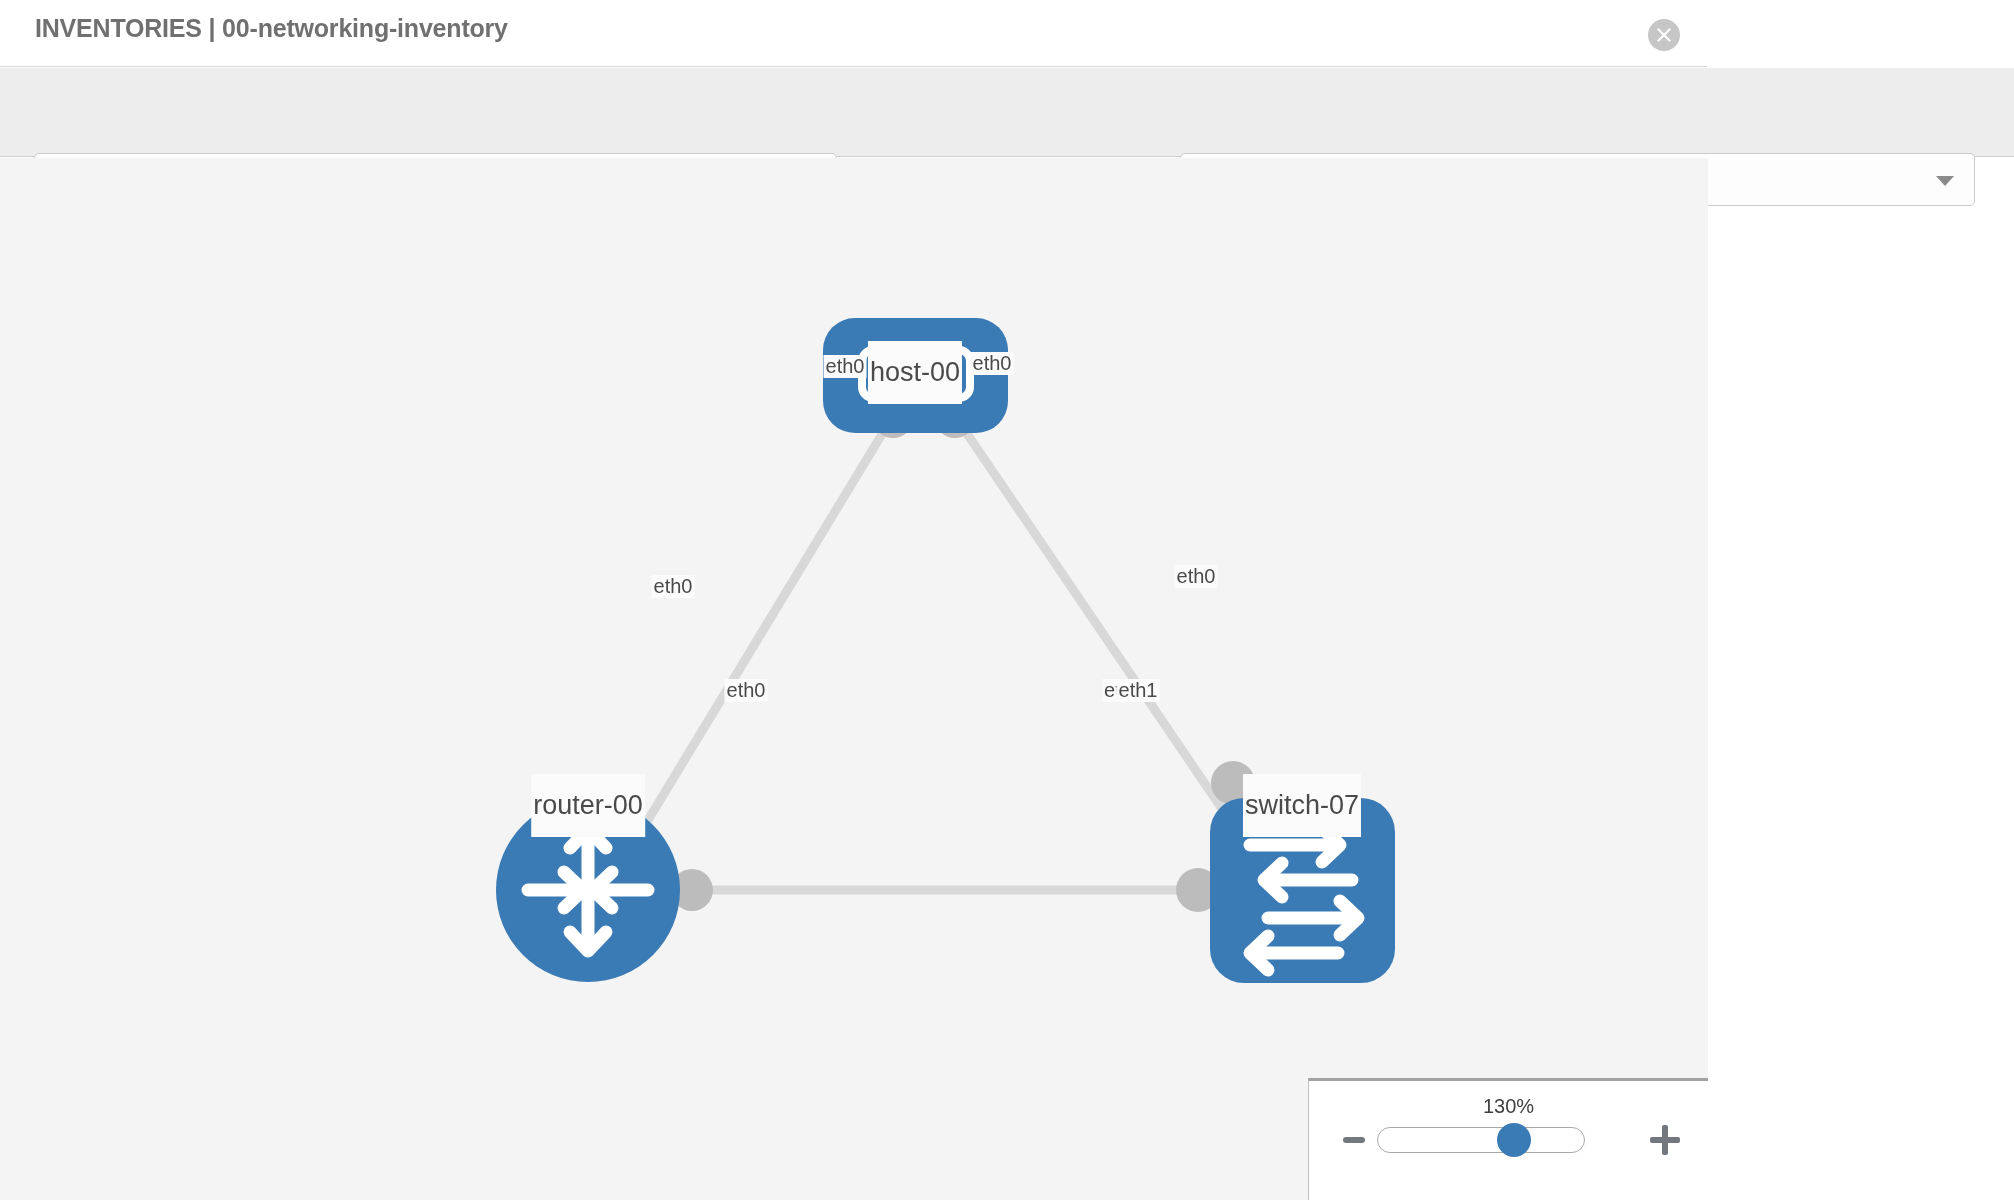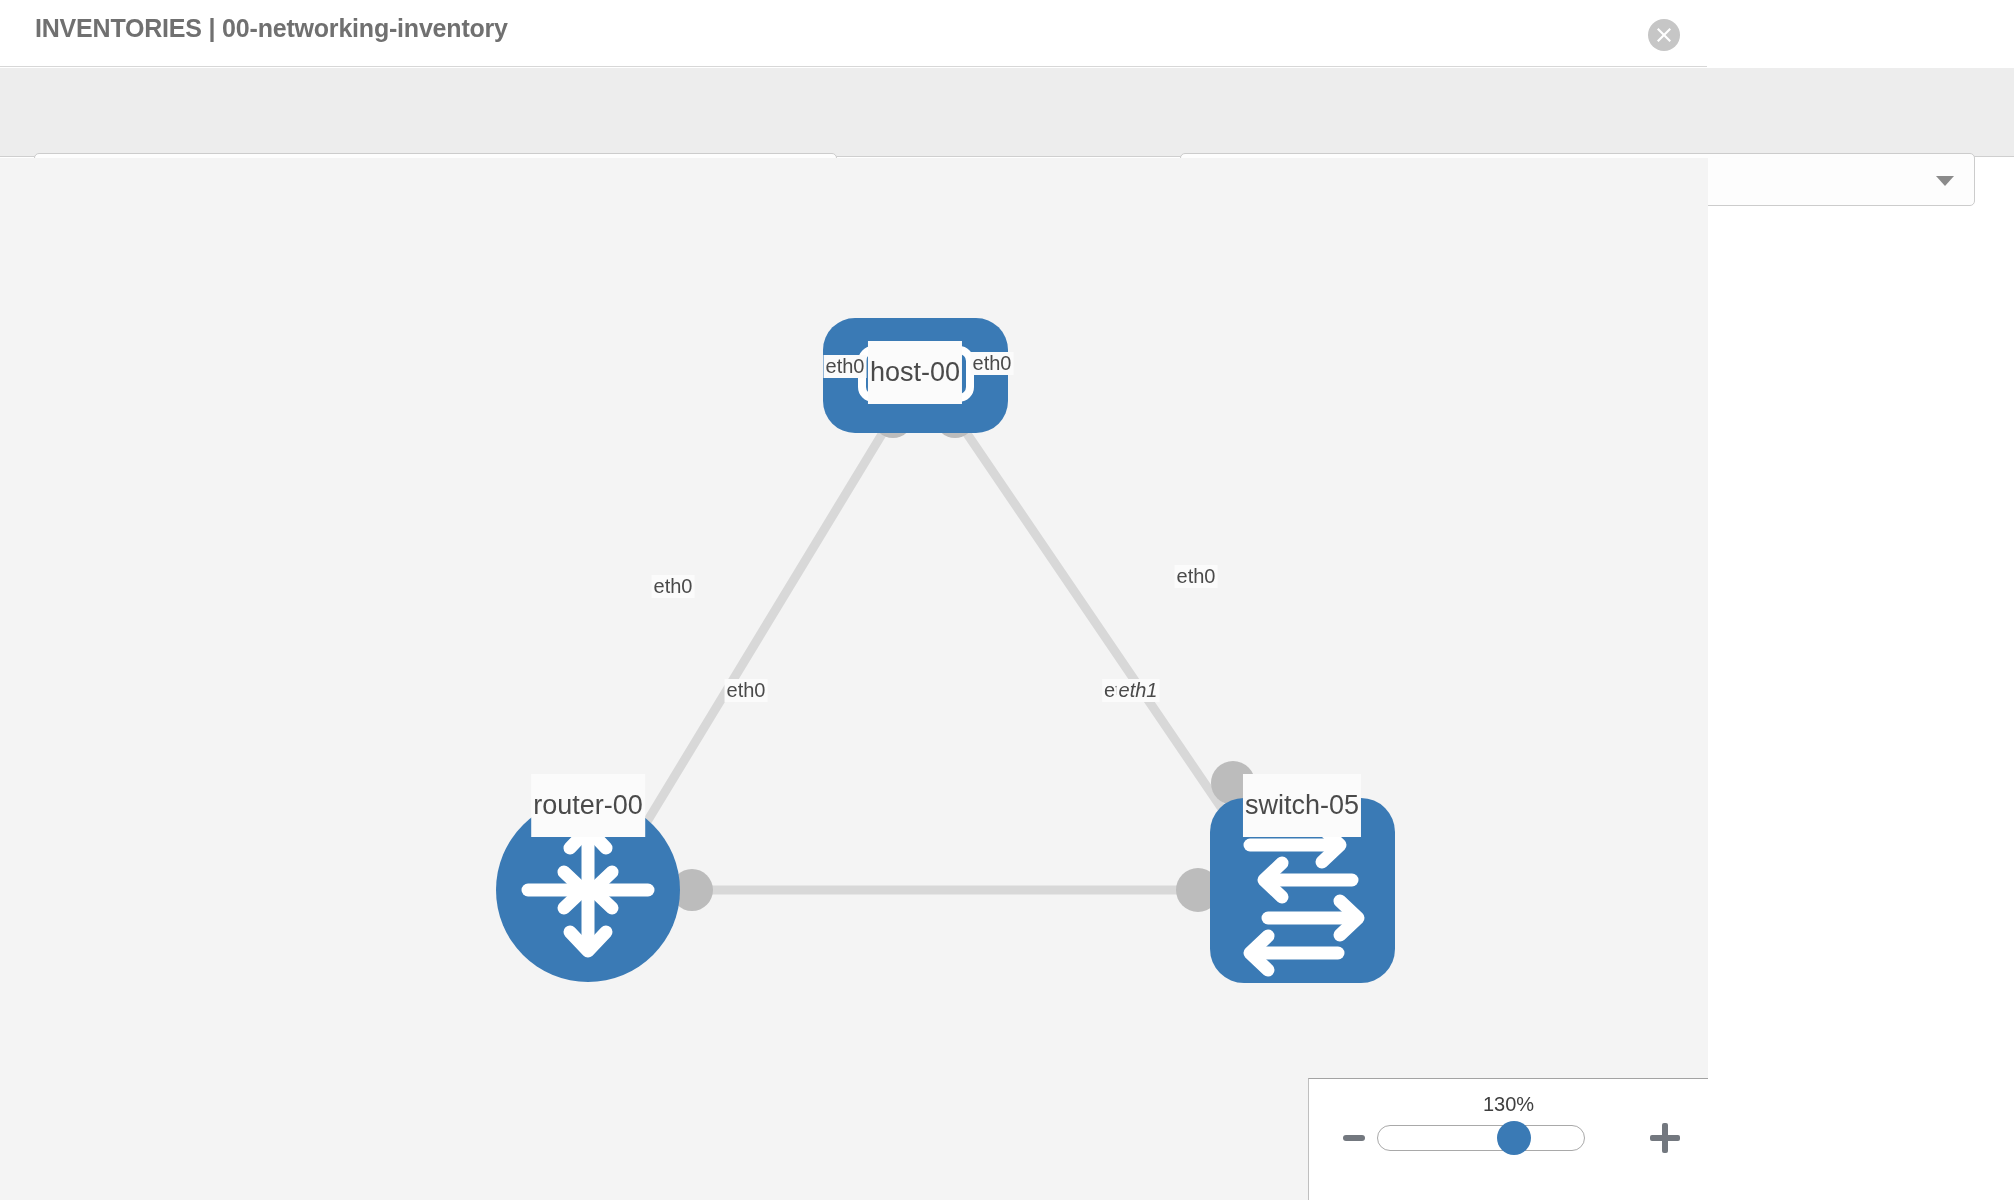--- a/index.html
+++ b/index.html
@@ -98,21 +98,21 @@
     white-space: nowrap;
     padding: 0 2px;
     transform: translateX(-50%);
   }
 
   
   .zoom-panel {
     position: absolute; right: 0; bottom: 0;
     width: 400px; height: 122px;
     background: #ffffff;
-    border-top: 1px solid #a3a3a3;
+    border-top: 3px solid #a3a3a3;
     border-left: 1px solid #bfbfbf;
   }
   .zoom-value {
     position: absolute; left: 0; right: 0; top: 14px;
     text-align: center; font-size: 20px; color: #3f3f3f;
   }
   .zoom-minus {
     position: absolute; left: 34px; top: 56px;
     width: 22px; height: 6px; border-radius: 3px;
     background: #73787f; cursor: pointer;
@@ -248,25 +248,25 @@
         </g>
       </g>
     </svg>
 
     <div class="edge-label" style="left:845px; top:197px;">eth0</div>
     <div class="edge-label" style="left:992px; top:194px;">eth0</div>
     <div class="edge-label" style="left:673px; top:417px;">eth0</div>
     <div class="edge-label" style="left:1196px; top:407px;">eth0</div>
     <div class="edge-label" style="left:746px; top:521px;">eth0</div>
     <div class="edge-label" style="left:1118px; top:521px;">eth</div>
-    <div class="edge-label" style="left:1138px; top:521px;font-style:italic;">eth1</div>
+    <div class="edge-label" style="left:1138px; top:521px;">eth1</div>
 
     <div class="node-label" style="left:915px; top:183px;">host-00</div>
     <div class="node-label" style="left:588px; top:616px;text-align:center;">router-00</div>
-    <div class="node-label" style="left:1302px; top:616px;">switch-05</div>
+    <div class="node-label" style="left:1302px; top:616px;">switch-07</div>
 
     <div class="zoom-panel">
       <div class="zoom-value">130%</div>
       <div class="zoom-minus"></div>
       <div class="zoom-track"></div>
       <div class="zoom-thumb"></div>
       <div class="zoom-plus"></div>
     </div>
 
   </div>

